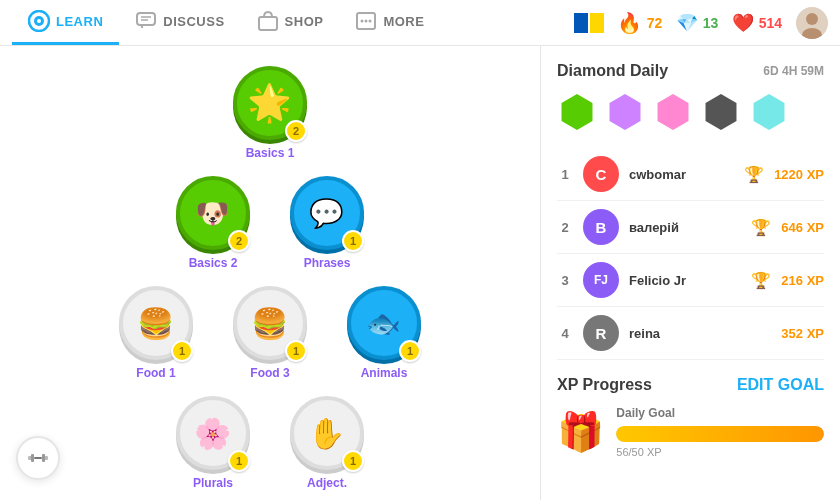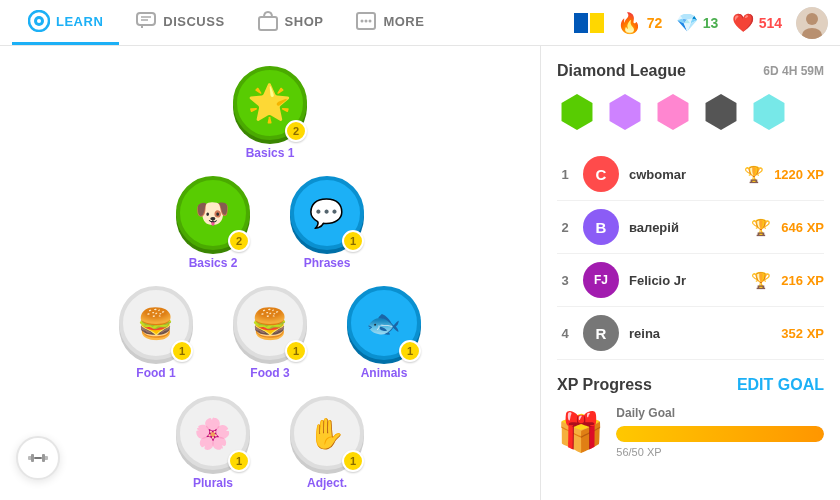--- a/index.html
+++ b/index.html
@@ -496,21 +496,21 @@
         <span class="node-label">Adject.</span>
       </div>
     </div>
 
   </div>
 
   <aside class="right-sidebar">
 
     <div class="league-card">
       <div class="league-header">
-        <span class="league-title">Diamond League</span>
+        <span class="league-title">Diamond Daily</span>
         <span class="league-timer">6D 4H 59M</span>
       </div>
       <div class="league-icons">
         <div class="league-gem">
           <div class="hex" style="background:#58cc02;"></div>
         </div>
         <div class="league-gem">
           <div class="hex" style="background:#ce82ff;"></div>
         </div>
         <div class="league-gem">
@@ -537,21 +537,21 @@
         <div class="leaderboard-item">
           <span class="rank-num">2</span>
           <div class="player-avatar" style="background:#8b5cf6;">В</div>
           <span class="player-name">валерій</span>
           <span style="font-size:16px;">🏆</span>
           <span class="player-xp">646 XP</span>
         </div>
 
         <div class="leaderboard-item">
           <span class="rank-num">3</span>
-          <div class="player-avatar" style="background:#a21caf; font-size:12px;">FJ</div>
+          <div class="player-avatar" style="background:#8b5cf6; font-size:12px;">FJ</div>
           <span class="player-name">Felicio Jr</span>
           <span style="font-size:16px;">🏆</span>
           <span class="player-xp">216 XP</span>
         </div>
 
         <div class="leaderboard-item">
           <span class="rank-num">4</span>
           <div class="player-avatar" style="background:#777;">R</div>
           <span class="player-name">reina</span>
           <span class="player-xp">352 XP</span>

